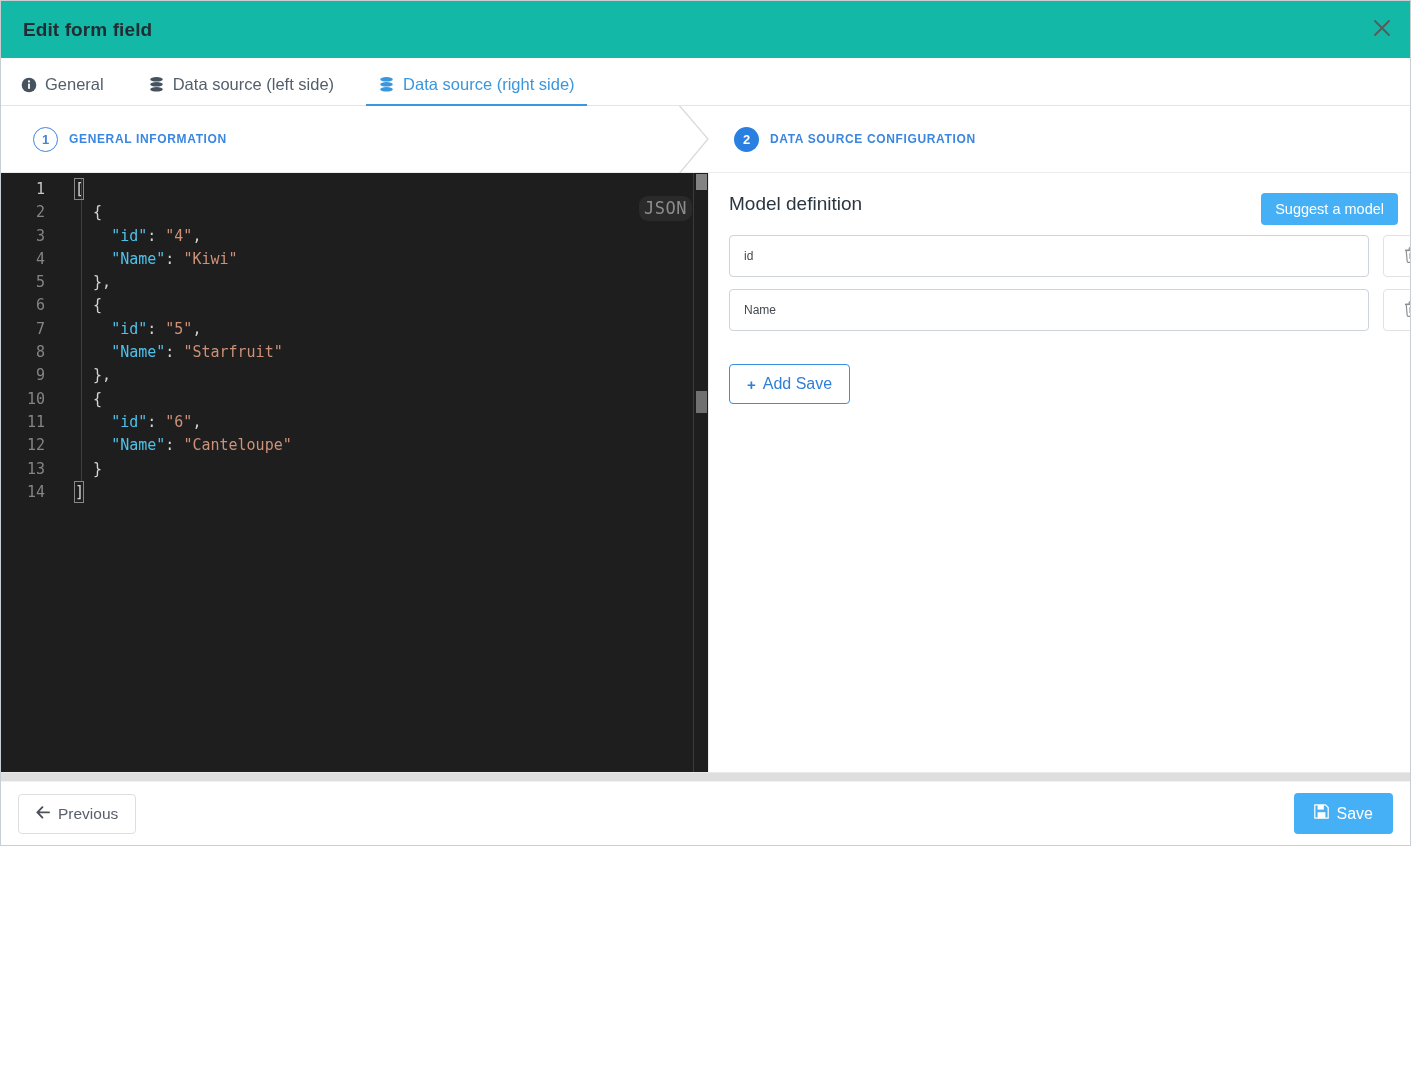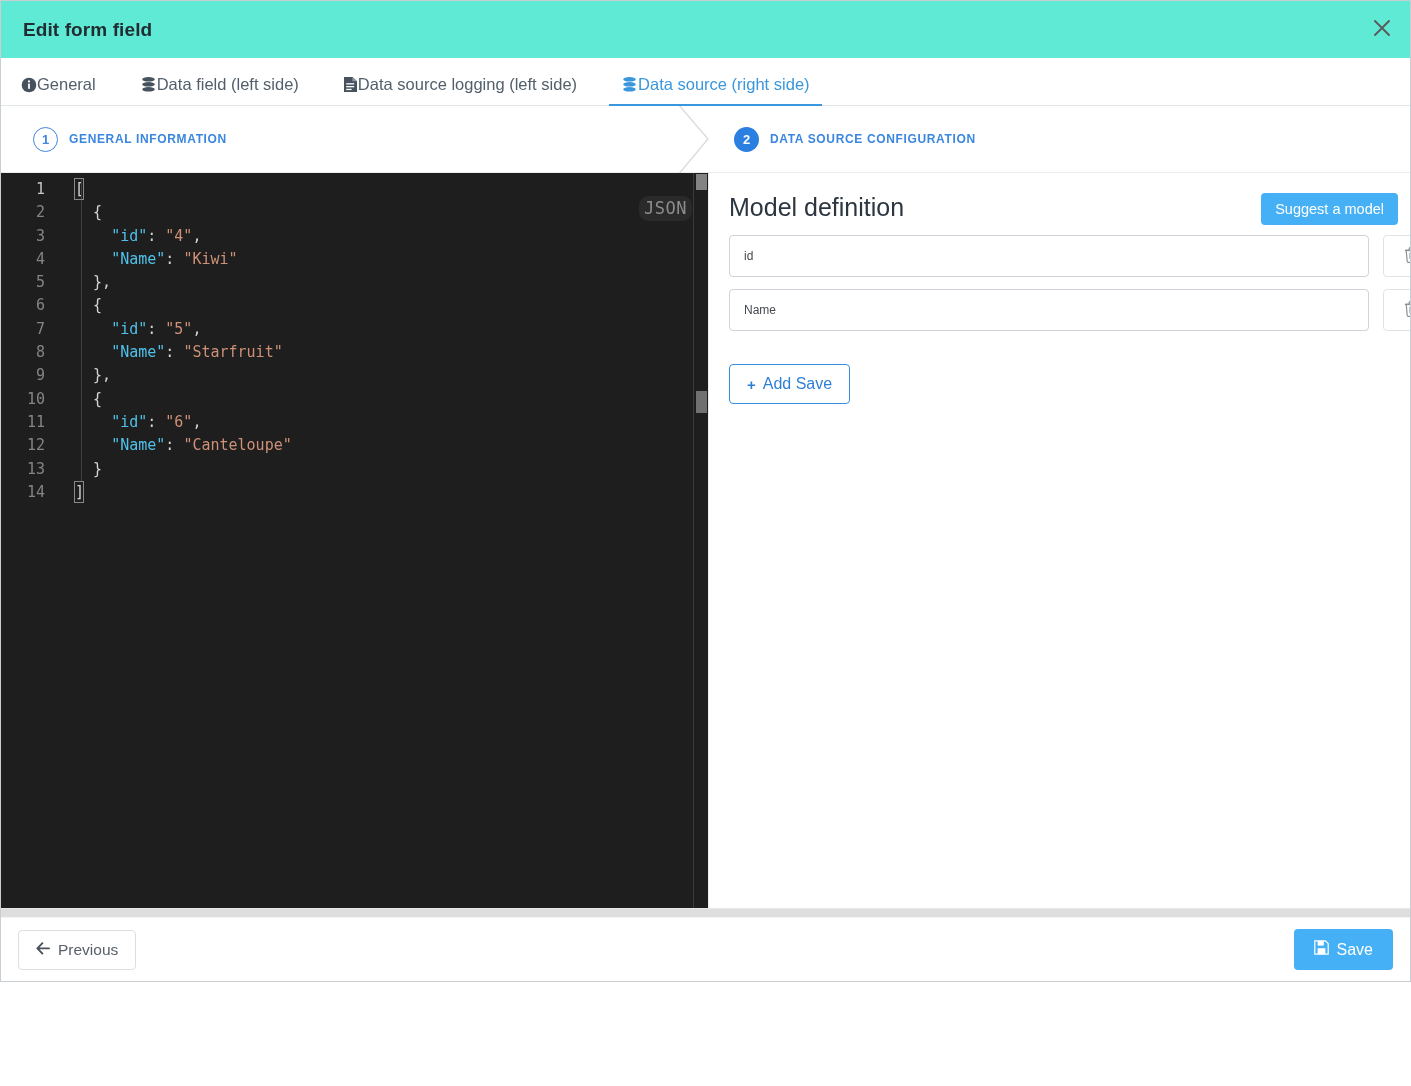--- a/index.html
+++ b/index.html
@@ -6,22 +6,22 @@
   html, body { margin: 0; padding: 0; }
   body {
     width: 1411px; height: 1086px;
     font-family: "Liberation Sans", sans-serif;
     background: #ffffff;
     overflow: hidden;
     color: #3c4858;
   }
   .window {
     position: relative;
-    width: 1411px; height: 982px;
-    background: #5eead4;
+    width: 1411px; height: 846px;
+    background: #14b8a6;
     border: 1px solid #c9ced3;
     display: flex; flex-direction: column;
   }
 
   
   .titlebar {
     position: relative;
     height: 57px; flex: 0 0 57px;
     display: flex; align-items: center;
     padding: 0 22px;
@@ -40,21 +40,21 @@
 
   
   .tabbar {
     flex: 0 0 48px; height: 48px;
     display: flex; align-items: flex-end;
     padding: 0 8px 0 8px;
     border-bottom: 1px solid #e3e6e8;
     background: #fff;
   }
   .tab {
-    display: flex; align-items: center; 
+    display: flex; align-items: center; gap: 8px;
     padding: 0 12px 11px 12px;
     margin-right: 20px;
     font-size: 16.5px; color: #525f6b;
     cursor: pointer; position: relative;
     white-space: nowrap;
   }
   .tab.active { color: #3a96dd; }
   .tab.active:after {
     content: ""; position: absolute; left: 0; right: 0; bottom: -1px;
     height: 2px; background: #3a96dd;
@@ -173,21 +173,21 @@
     background: #fff;
     border-left: 1px solid #ececec;
     overflow: hidden;
   }
   .md-head {
     display: flex; align-items: flex-start;
     justify-content: space-between;
     padding-right: 0;
     height: 42px;
   }
-  .md-title { font-size: 25px; color: #2b3640; font-weight: 400; }
+  .md-title { font-size: 19px; color: #2b3640; font-weight: 400; }
   .suggest-btn {
     background: #45b0f5; color: #fff; border: none;
     font-family: "Liberation Sans", sans-serif;
     font-size: 14.5px; padding: 8px 14px;
     border-radius: 4px; cursor: pointer;
     margin-right: 12px; white-space: nowrap;
   }
   .field-row {
     display: flex; align-items: center; gap: 14px;
     margin-bottom: 12px;
@@ -277,35 +277,23 @@
     </div>
 
     <div class="tab">
       <span class="ticon">
         <svg width="17" height="17" viewBox="0 0 17 17">
             <ellipse cx="8.5" cy="3.3" rx="6.3" ry="2.3" fill="#46535f"></ellipse>
             <ellipse cx="8.5" cy="8.3" rx="6.3" ry="2.3" fill="#46535f"></ellipse>
             <ellipse cx="8.5" cy="13.3" rx="6.3" ry="2.3" fill="#46535f"></ellipse>
           </svg>
       </span>
-      <span>Data field (left side)</span>
-    </div>
-
-    <div class="tab">
-      <span class="ticon">
-        <svg width="15" height="17" viewBox="0 0 15 17">
-            <path d="M1 1 h8.5 L14 5.2 V16 H1 Z" fill="#46535f"></path>
-            <path d="M9.4 1.2 v4.1 h4.4" fill="#8e99a3"></path>
-            <rect x="3.2" y="7.2" width="8" height="1.3" fill="#fff"></rect>
-            <rect x="3.2" y="10" width="8" height="1.3" fill="#fff"></rect>
-            <rect x="3.2" y="12.8" width="5.4" height="1.3" fill="#fff"></rect>
-          </svg>
-      </span>
-      <span>Data source logging (left side)</span>
-    </div>
+      <span>Data source (left side)</span>
+    </div>
+
 
     <div class="tab active">
       <span class="ticon">
         <svg width="17" height="17" viewBox="0 0 17 17">
             <ellipse cx="8.5" cy="3.3" rx="6.3" ry="2.3" fill="#3a96dd"></ellipse>
             <ellipse cx="8.5" cy="8.3" rx="6.3" ry="2.3" fill="#3a96dd"></ellipse>
             <ellipse cx="8.5" cy="13.3" rx="6.3" ry="2.3" fill="#3a96dd"></ellipse>
           </svg>
       </span>
       <span>Data source (right side)</span>

